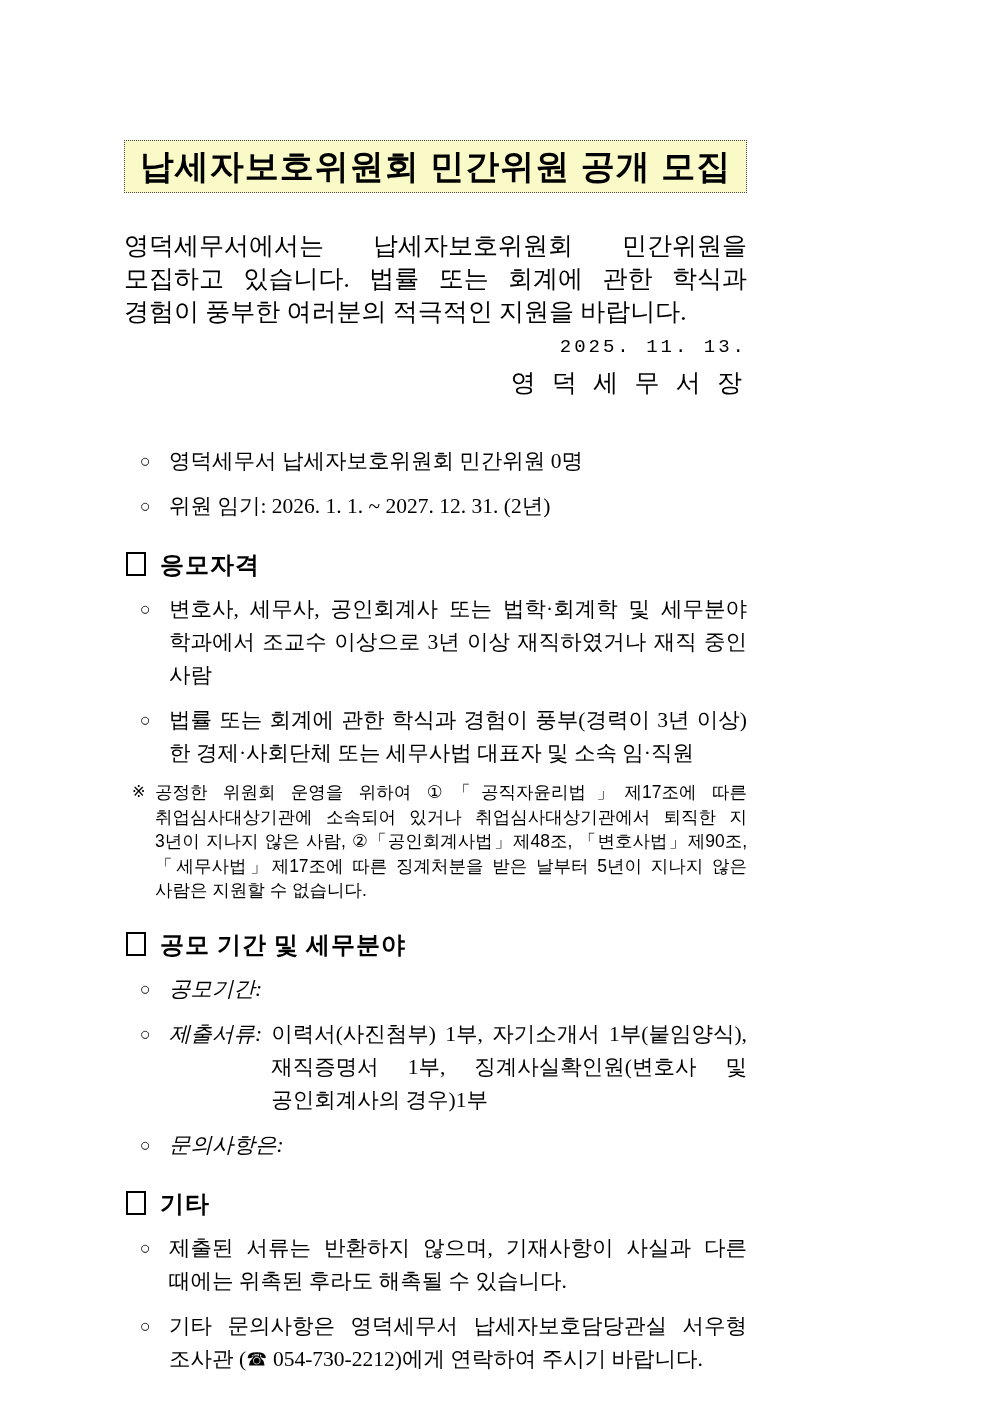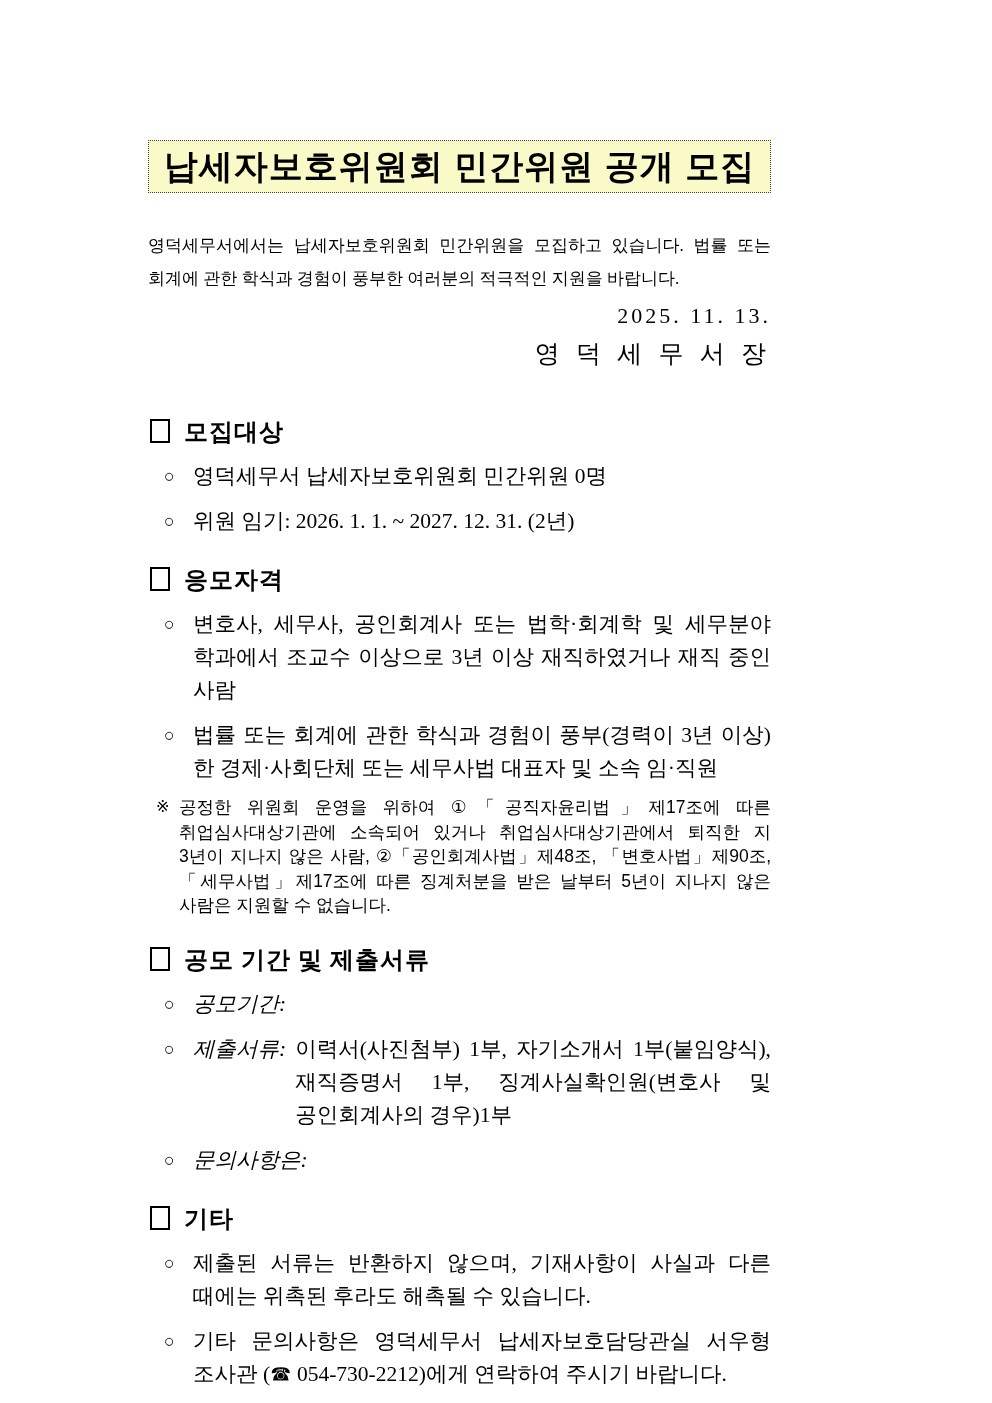--- a/index.html
+++ b/index.html
@@ -12,21 +12,20 @@
     height: 1403px;
     font-family: "Liberation Serif", "DejaVu Serif", serif;
     color: #000000;
     overflow: hidden;
   }
   .page {
     box-sizing: border-box;
     width: 871px;
     height: 1403px;
     padding: 140px 124px 0 124px;
-    margin-left: 24px;
   }
 
   
   .title-box {
     box-sizing: border-box;
     height: 53px;
     border: 1px dotted #444444;
     background: #fafac8;
     display: flex;
     align-items: center;
@@ -37,30 +36,31 @@
     font-family: "Liberation Sans", "DejaVu Sans", sans-serif;
     font-size: 34px;
     font-weight: 800;
     letter-spacing: 1px;
     white-space: nowrap;
   }
 
   
   .intro {
     margin: 36px 0 0 0;
-    font-size: 17px;
+    font-size: 25px;
     line-height: 33px;
     text-align: justify;
     word-break: keep-all;
   }
   .date-line {
     margin: 8px 0 0 0;
     text-align: right;
-    font-size: 22px;
+    font-size: 19px;
     letter-spacing: 3px;
+    font-family: Liberation Mono, monospace;
   }
   .signature-line {
     margin: 8px 0 0 0;
     text-align: right;
     font-size: 25px;
     font-weight: 400;
     letter-spacing: 5px;
   }
 
   
@@ -122,24 +122,20 @@
   <div class="title-box" style="background: rgb(250, 250, 200);">
     <h1>납세자보호위원회 민간위원 공개 모집</h1>
   </div>
 
   <p class="intro">영덕세무서에서는 납세자보호위원회 민간위원을 모집하고 있습니다. 법률 또는 회계에 관한 학식과 경험이 풍부한 여러분의 적극적인 지원을 바랍니다.</p>
 
   <p class="date-line">2025. 11. 13.</p>
   <p class="signature-line">영 덕 세 무 서 장</p>
 
   <div class="section first">
-    <h2 class="sec-h">
-      <span class="sq">□</span>
-      <span>모집대상</span>
-    </h2>
     <div class="bullet">
       <span class="bm">○</span>
       <span class="bt nojust">영덕세무서 납세자보호위원회 민간위원 0명</span>
     </div>
     <div class="bullet">
       <span class="bm">○</span>
       <span class="bt nojust">위원 임기: 2026. 1. 1. ~ 2027. 12. 31. (2년)</span>
     </div>
   </div>
 
@@ -158,21 +154,21 @@
     </div>
     <div class="note">
       <span class="nm">※</span>
       <span class="nt">공정한 위원회 운영을 위하여 ①「공직자윤리법」제17조에 따른 취업심사대상기관에 소속되어 있거나 취업심사대상기관에서 퇴직한 지 3년이 지나지 않은 사람, ②「공인회계사법」제48조, 「변호사법」제90조, 「세무사법」제17조에 따른 징계처분을 받은 날부터 5년이 지나지 않은 사람은 지원할 수 없습니다.</span>
     </div>
   </div>
 
   <div class="section">
     <h2 class="sec-h">
       <span class="sq">□</span>
-      <span>공모 기간 및 제출서류</span>
+      <span>공모 기간 및 세무분야</span>
     </h2>
     <div class="bullet">
       <span class="bm">○</span>
       <span class="bl">공모기간:</span>
     </div>
     <div class="bullet">
       <span class="bm">○</span>
       <span class="bl">제출서류:</span>
       <span class="bt">이력서(사진첨부) 1부, 자기소개서 1부(붙임양식), 재직증명서 1부, 징계사실확인원(변호사 및 공인회계사의 경우)1부</span>
     </div>

